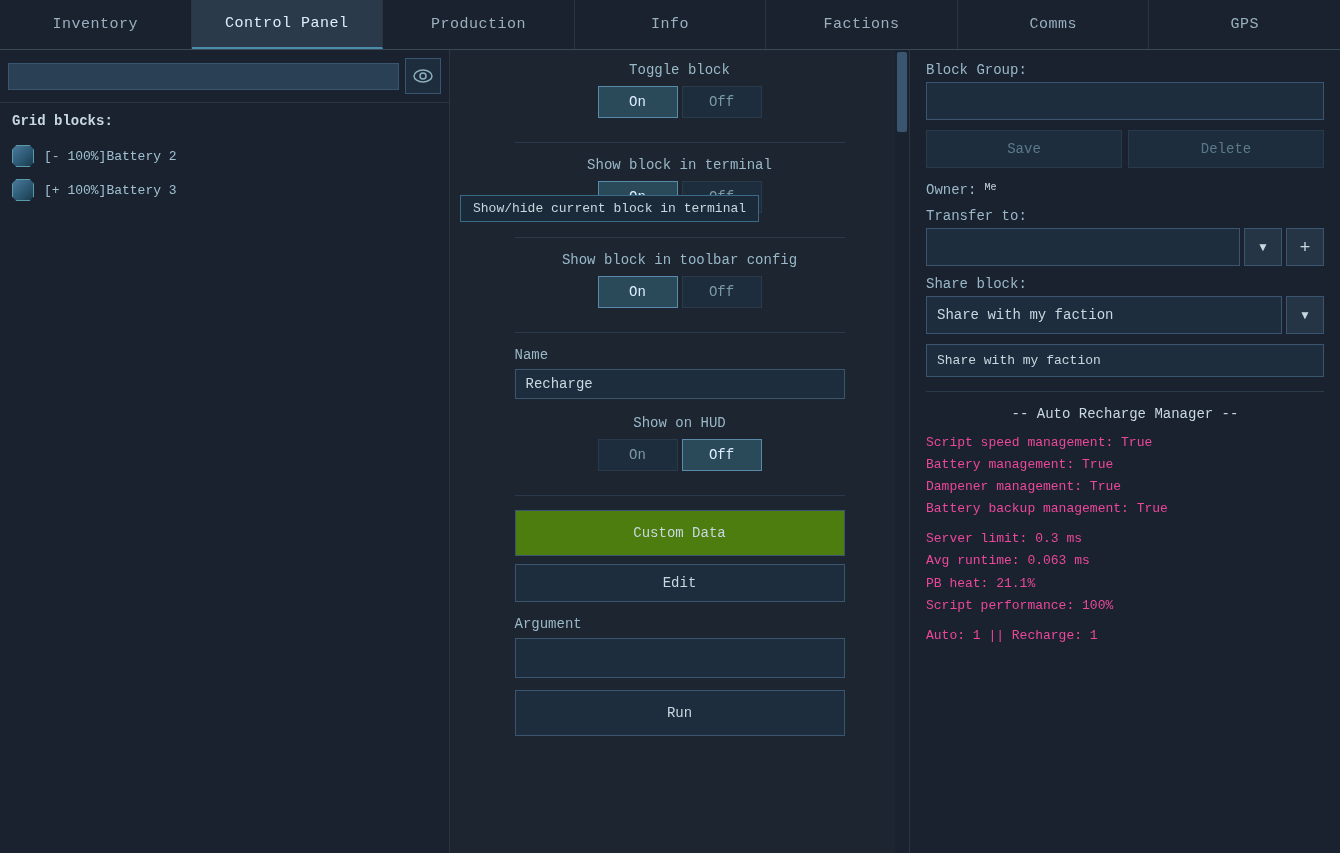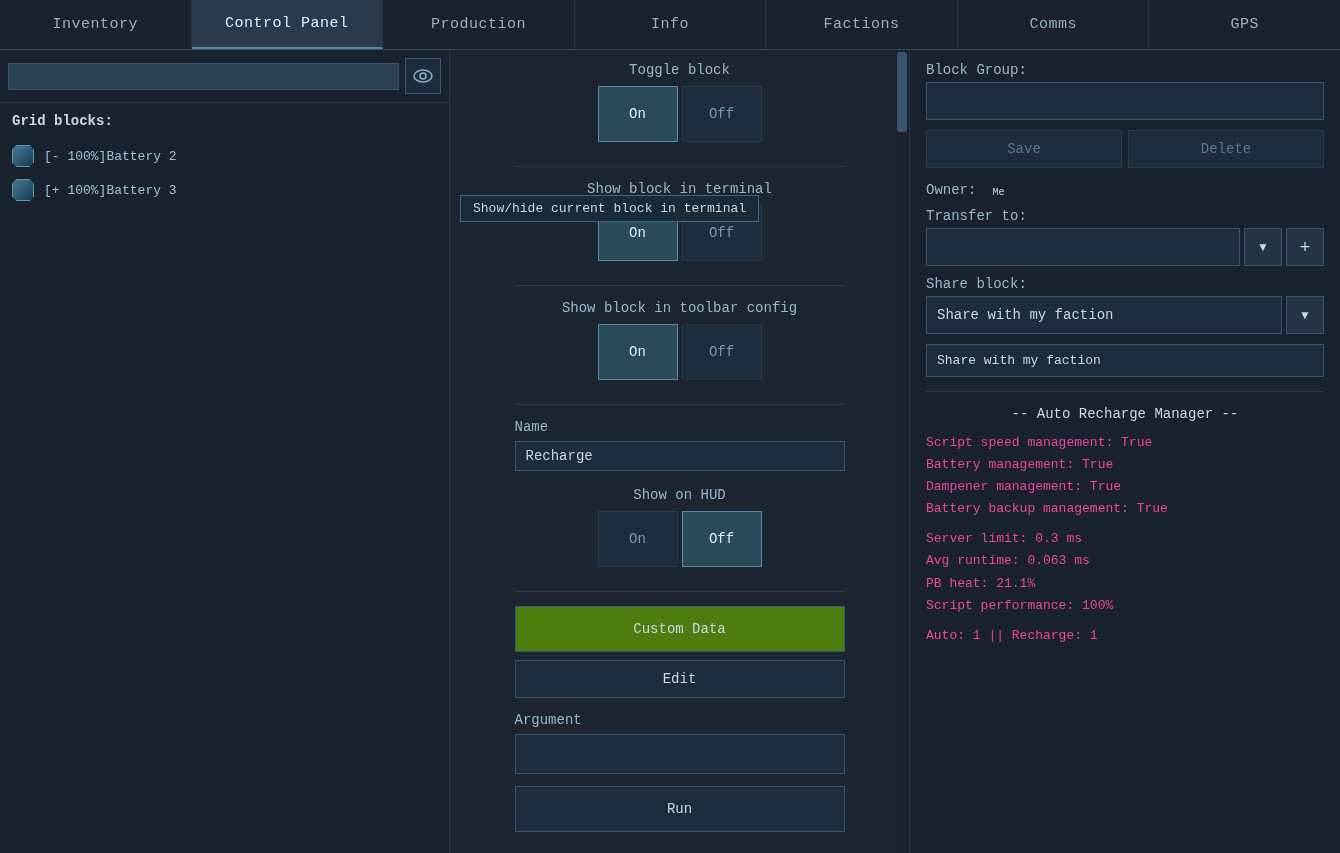--- a/index.html
+++ b/index.html
@@ -154,21 +154,21 @@
       font-size: 14px;
       margin-bottom: 8px;
     }
     .toggle-row {
       display: flex;
       justify-content: center;
       gap: 4px;
     }
     .toggle-btn {
       width: 80px;
-      height: 56px;
+      height: 32px;
       background: #253545;
       border: 1px solid #3a5570;
       color: #c8d8e0;
       font-family: inherit;
       font-size: 14px;
       cursor: pointer;
       display: flex;
       align-items: center;
       justify-content: center;
     }
@@ -329,22 +329,22 @@
       color: #5a7a8a;
       padding: 10px;
       font-family: inherit;
       font-size: 14px;
       cursor: pointer;
       text-align: center;
     }
 
     .owner-row {
       display: flex;
-      align-items: flex-end;
-      gap: 16px;
+      align-items: flex-start;
+      gap: 8px;
       margin-top: 4px;
     }
     .owner-label {
       color: #9ab8c8;
       font-size: 14px;
     }
     .owner-value {
       color: #c8d8e0;
       font-size: 10px;
     }

